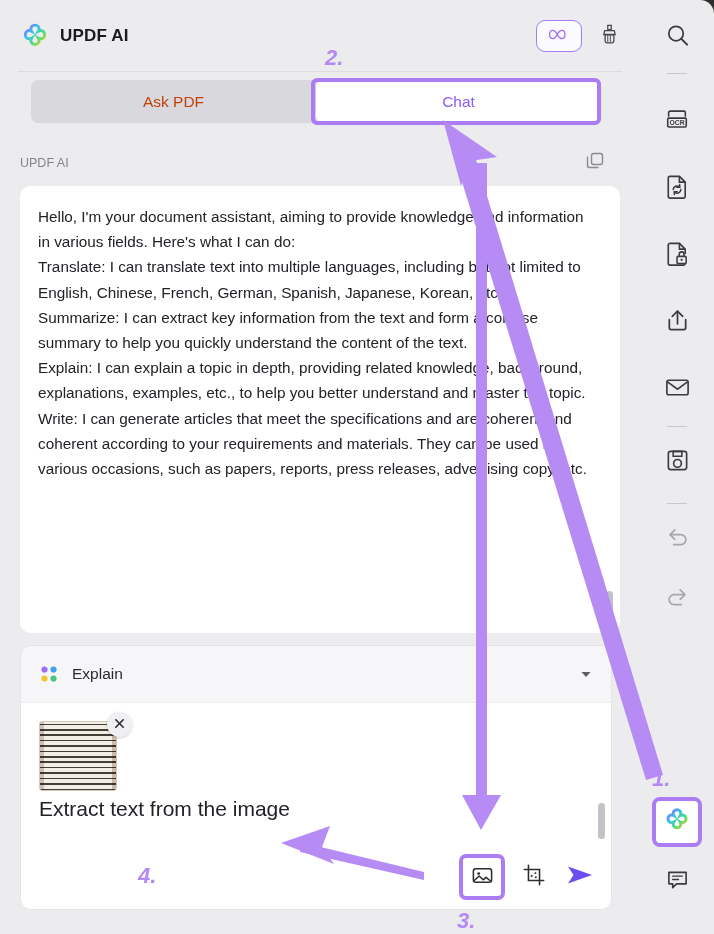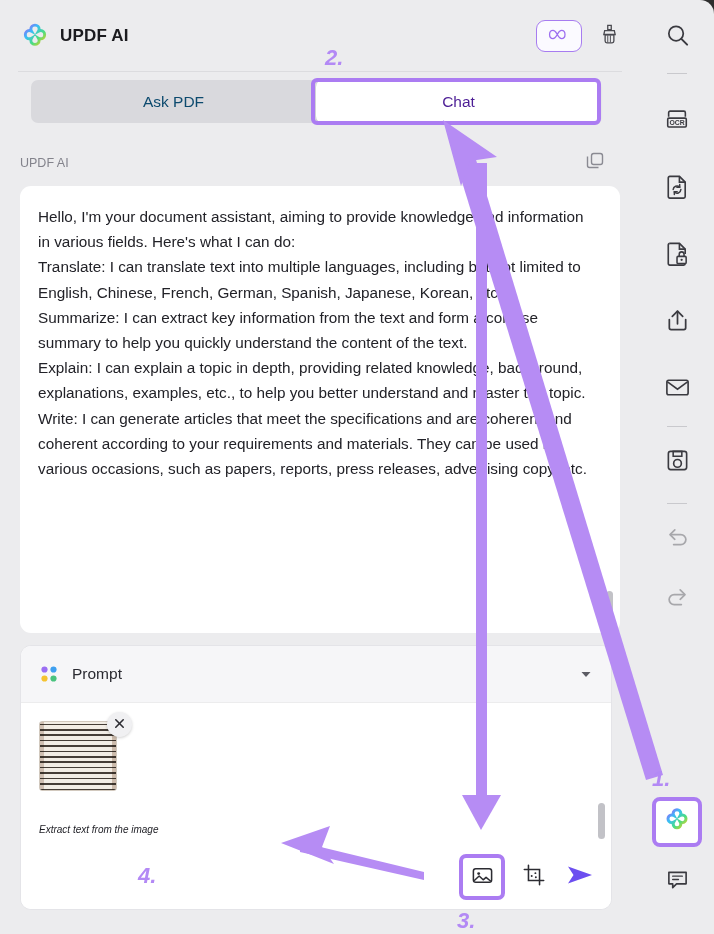--- a/index.html
+++ b/index.html
@@ -55,26 +55,26 @@
   
   .tabs {
     position: absolute; left: 31px; top: 80px;
     width: 570px; height: 43px;
     background: #d9d9dd;
     border-radius: 7px;
     display: flex;
   }
   .tab {
     flex: 1; display: flex; align-items: center; justify-content: center;
-    font-size: 15.5px; color: #0c4a6e;
+    font-size: 15.5px; color: #c2410c;
     border-radius: 7px;
   }
   .tab.active {
     background: #ffffff;
-    color: #4c1d95;
+    color: #8b5cf6;
     box-shadow: 0 1px 2px rgba(0,0,0,.10);
     justify-content: center;
   }
   .tab-highlight {
     position: absolute; left: 311px; top: 78px;
     width: 290px; height: 47px;
     border: 4px solid #ab7cf2; border-radius: 6px;
     pointer-events: none;
   }
 
@@ -145,22 +145,22 @@
     border: 1px solid #cfc5ba;
   }
   .thumb-x {
     position: absolute; right: -9px; top: -9px;
     width: 25px; height: 25px; border-radius: 50%;
     background: #f0f0f2;
     display: flex; align-items: center; justify-content: center;
     box-shadow: 0 1px 3px rgba(0,0,0,.18);
   }
   .prompt-text {
-    margin-top: 31px;
-    font-size: 10px; color: #222228; font-style: italic;
+    margin-top: 4px;
+    font-size: 21px; color: #222228;
   }
   .prompt-scroll {
     position: absolute; right: 6px; top: 100px;
     width: 7px; height: 36px;
     background: #c2c2c7; border-radius: 4px;
   }
 
   .prompt-toolbar {
     position: absolute; right: 14px; bottom: 10px;
     display: flex; align-items: center; gap: 14px;
@@ -292,21 +292,21 @@
     <div class="prompt-card">
       <div class="prompt-head">
         <span class="dots-icon">
           <svg viewBox="0 0 22 22" width="22" height="22">
             <circle cx="6.5" cy="6.5" r="3.1" fill="#9b6ef3"></circle>
             <circle cx="15.5" cy="6.5" r="3.1" fill="#3ea0f0"></circle>
             <circle cx="6.5" cy="15.5" r="3.1" fill="#f5c330"></circle>
             <circle cx="15.5" cy="15.5" r="3.1" fill="#49c37e"></circle>
           </svg>
         </span>
-        <span class="prompt-title">Prompt</span>
+        <span class="prompt-title">Explain</span>
         <span class="prompt-head-spacer"></span>
         <span class="caret">
           <svg viewBox="0 0 14 14" width="14" height="14">
             <path d="M2.5 5l4.5 5 4.5-5z" fill="#5c5c64"></path>
           </svg>
         </span>
       </div>
 
       <div class="prompt-body">
         <div class="thumb-wrap">

